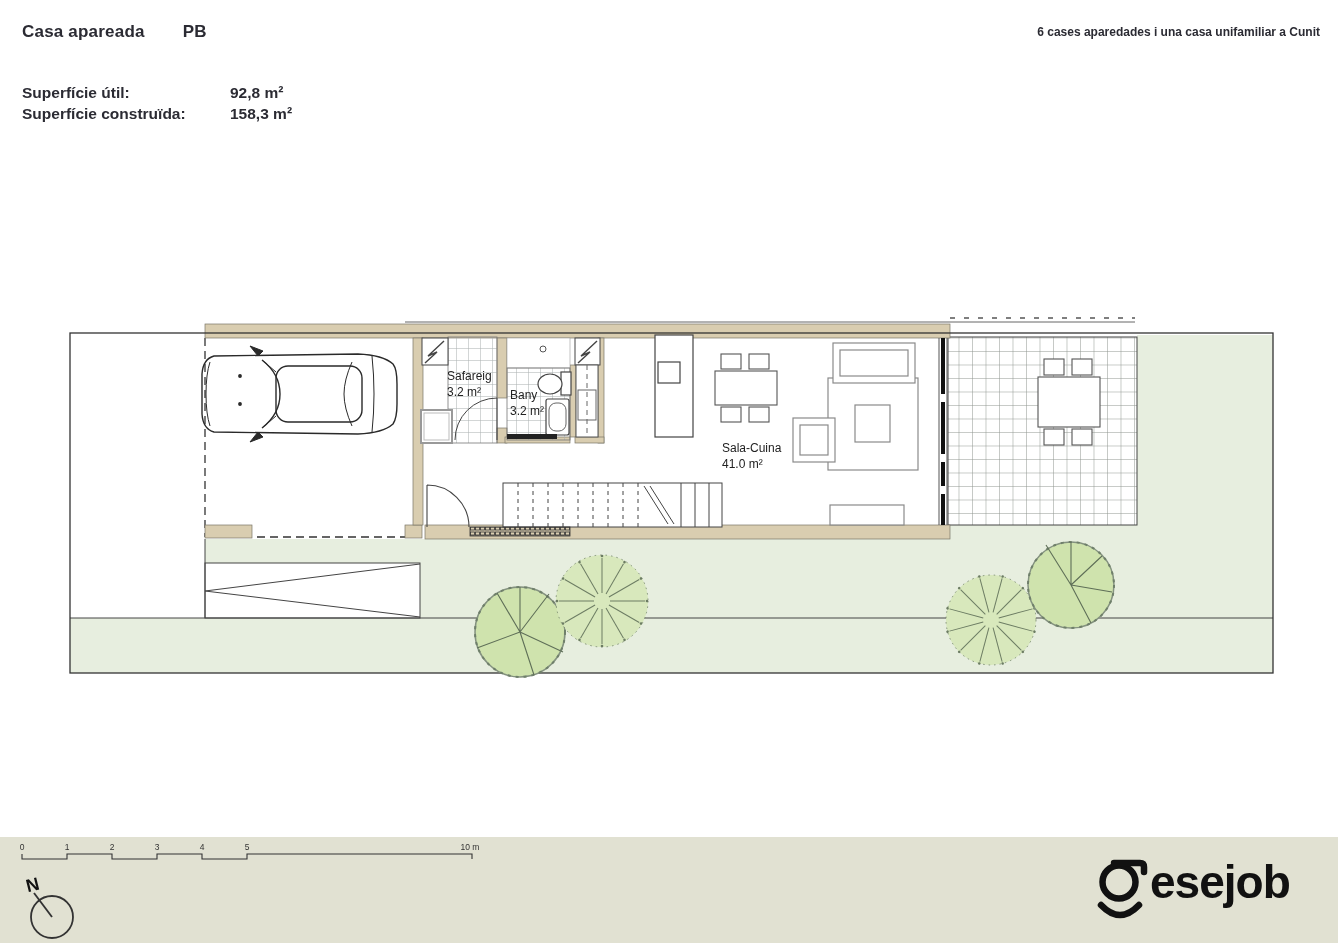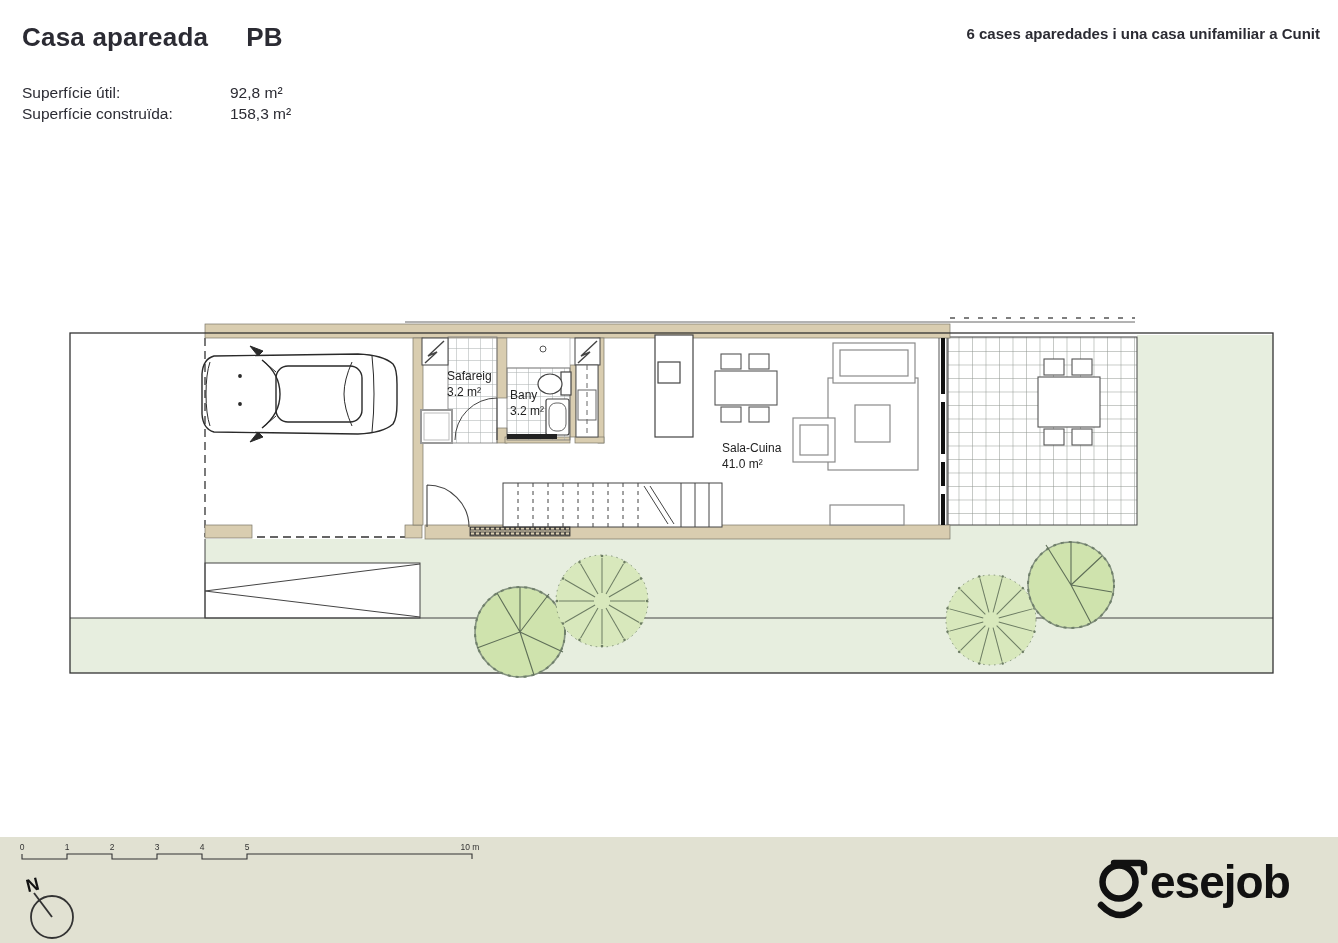--- a/index.html
+++ b/index.html
@@ -1,23 +1,23 @@
 <!DOCTYPE html>
 <html><head>
 <meta charset="utf-8">
 <style>
   html,body{margin:0;padding:0;}
   body{
     width:1338px;height:943px;position:relative;overflow:hidden;
     background:#ffffff;font-family:"Liberation Sans",sans-serif;color:#2b2b33;
   }
   .hdr-title{position:absolute;left:22px;top:22px;display:flex;gap:38px;
-    font-size:26px;font-weight:bold;letter-spacing:.2px;}
-  .hdr-project{position:absolute;right:18px;top:25px;font-size:15px;font-weight:bold;}
-  .metrics{position:absolute;left:22px;top:82px;font-size:15.5px;font-weight:normal;line-height:21px;}
+    font-size:17px;font-weight:bold;letter-spacing:.2px;}
+  .hdr-project{position:absolute;right:18px;top:25px;font-size:12px;font-weight:bold;}
+  .metrics{position:absolute;left:22px;top:82px;font-size:15.5px;font-weight:bold;line-height:21px;}
   .metric-row{display:flex;}
   .metric-label{width:208px;}
   .metric-value{width:88px;text-align:left;}
   .plan-wrap{position:absolute;left:0;top:0;width:1229px;height:780px;}
   .band{position:absolute;left:0;top:837px;width:1338px;height:106px;background:#e1e1d2;}
   .scalebar{position:absolute;left:0;top:2px;}
   .north{position:absolute;left:10px;top:18px;}
   .logo{position:absolute;left:1092px;top:14px;}
   svg text{font-family:"Liberation Sans",sans-serif;}
 </style>

